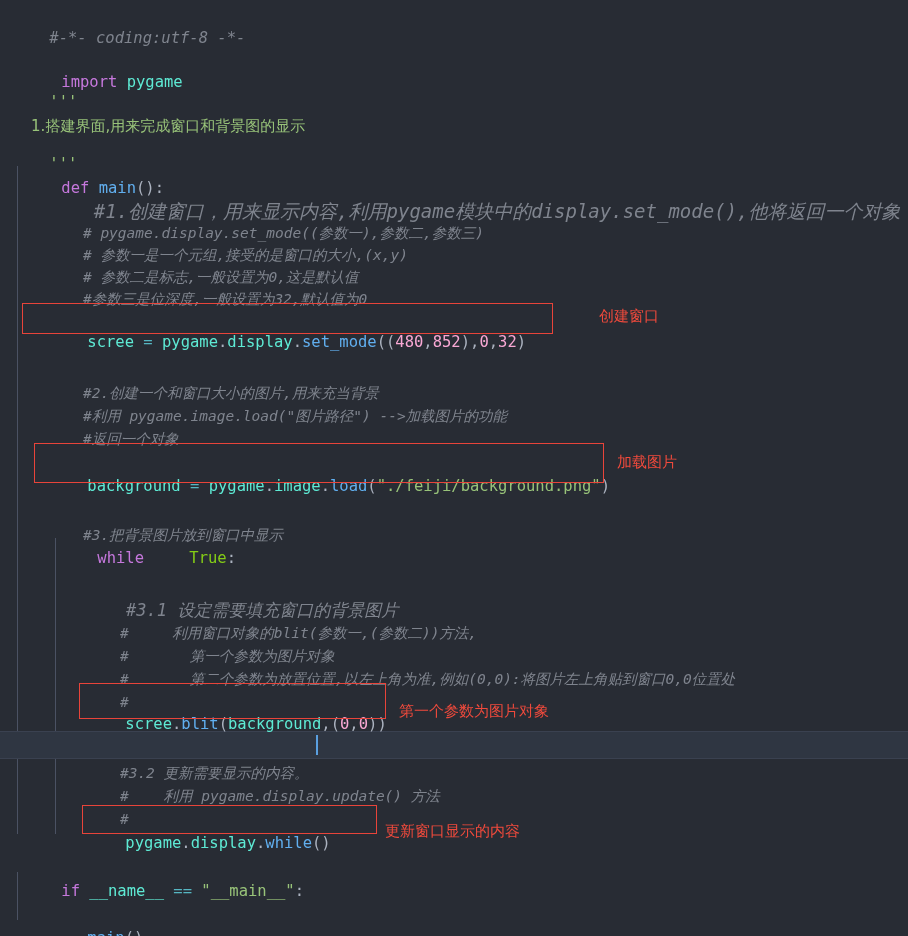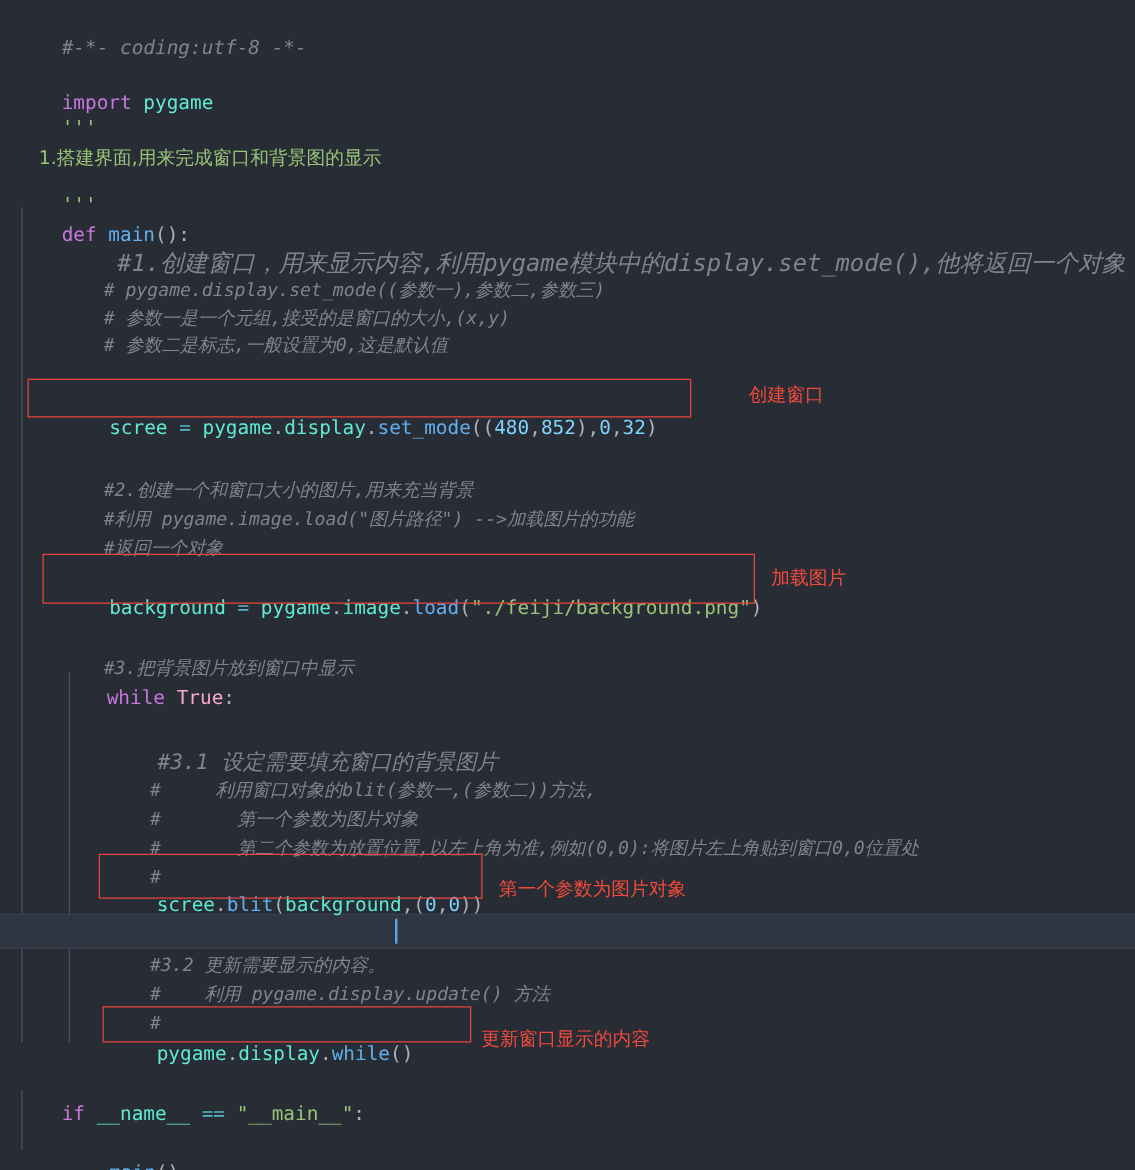--- a/index.html
+++ b/index.html
@@ -50,23 +50,23 @@
     white-space: pre;
     font-size: 15.5px;
     letter-spacing: 0px;
   }
   .code {
     padding-left: 12px;
     display: inline-block;
   }
 
   
-  .tok-kw       { color: #c678dd; }
-  .tok-builtin  { color: #f9a8d4; }
-  .tok-num      { color: #7dd3fc; }
+  .tok-kw       { color: #c678dd; margin-left: 12px; }
+  .tok-builtin  { color: #84cc16; margin-left: 36px; }
+  .tok-num      { color: #f9a8d4; }
   .tok-fn       { color: #61afef; }
   .tok-str      { color: #98c379; }
   .tok-plain    { color: #5eead4; }
   .tok-op       { color: #56b6c2; }
   .tok-punc     { color: #abb2bf; }
   .tok-comment  { color: #7f848e; font-style: italic; }
   .tok-doc      { color: #98c379; }
 
   
   .hl-box {
@@ -131,20 +131,23 @@
   </div>
   <div class="line" style="top:197px; font-size:14.5px;">
     <span class="code tok-comment" style="padding-left:48px;"># pygame.display.set_mode((参数一),参数二,参数三)</span>
   </div>
   <div class="line" style="top:219px; font-size:14.5px;">
     <span class="code tok-comment" style="padding-left:48px;"># 参数一是一个元组,接受的是窗口的大小,(x,y)</span>
   </div>
   <div class="line" style="top:241px; font-size:14.5px;">
     <span class="code tok-comment" style="padding-left:48px;"># 参数二是标志,一般设置为0,这是默认值</span>
   </div>
+  <div class="line" style="top:263px; font-size:14.5px;">
+    <span class="code tok-comment" style="padding-left:48px;">#参数三是位深度,一般设置为32,默认值为0</span>
+  </div>
 
   <div class="line" style="top:306px;">
     <span class="code" style="padding-left:50px;"><span class="tok-plain">scree</span><span class="tok-plain"> </span><span class="tok-op">=</span><span class="tok-plain"> pygame</span><span class="tok-punc">.</span><span class="tok-plain">display</span><span class="tok-punc">.</span><span class="tok-fn">set_mode</span><span class="tok-punc">((</span><span class="tok-num">480</span><span class="tok-punc">,</span><span class="tok-num">852</span><span class="tok-punc">),</span><span class="tok-num">0</span><span class="tok-punc">,</span><span class="tok-num">32</span><span class="tok-punc">)</span></span>
   </div>
 
   <div class="line" style="top:357px; font-size:14.5px;">
     <span class="code tok-comment" style="padding-left:48px;">#2.创建一个和窗口大小的图片,用来充当背景</span>
   </div>
   <div class="line" style="top:380px; font-size:14.5px;">
     <span class="code tok-comment" style="padding-left:48px;">#利用 pygame.image.load("图片路径") --&gt;加载图片的功能</span>

